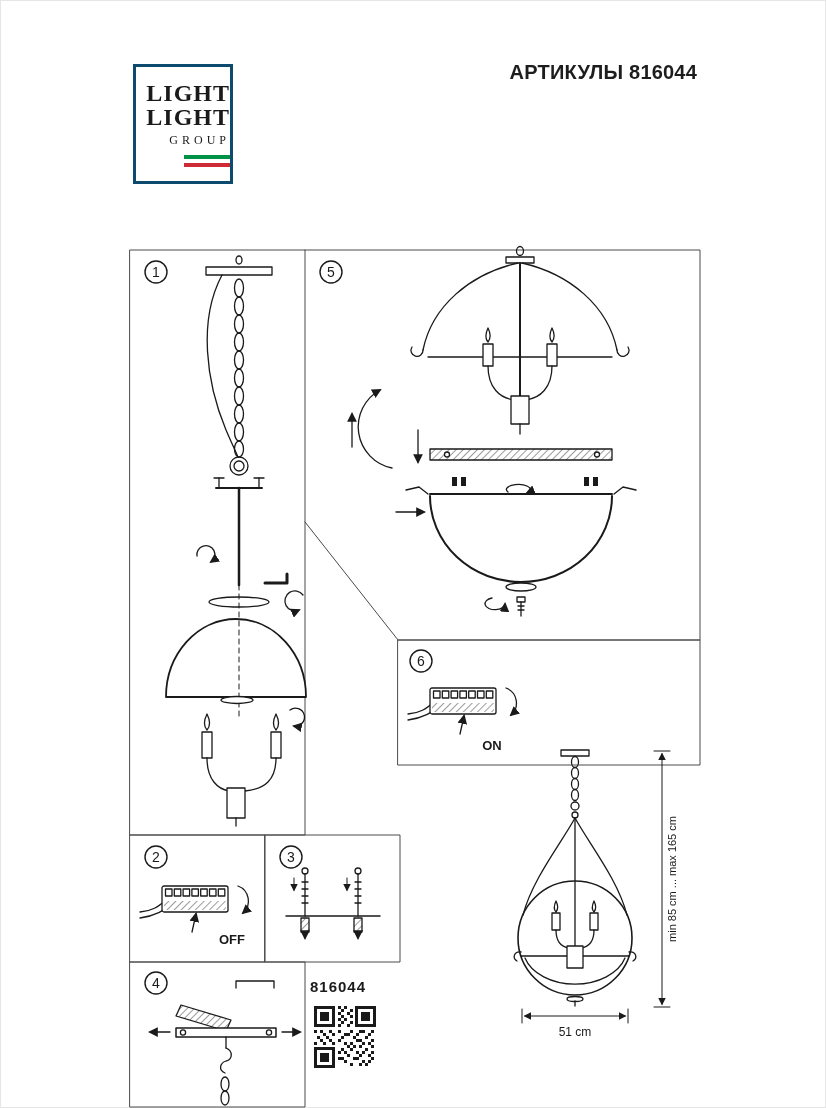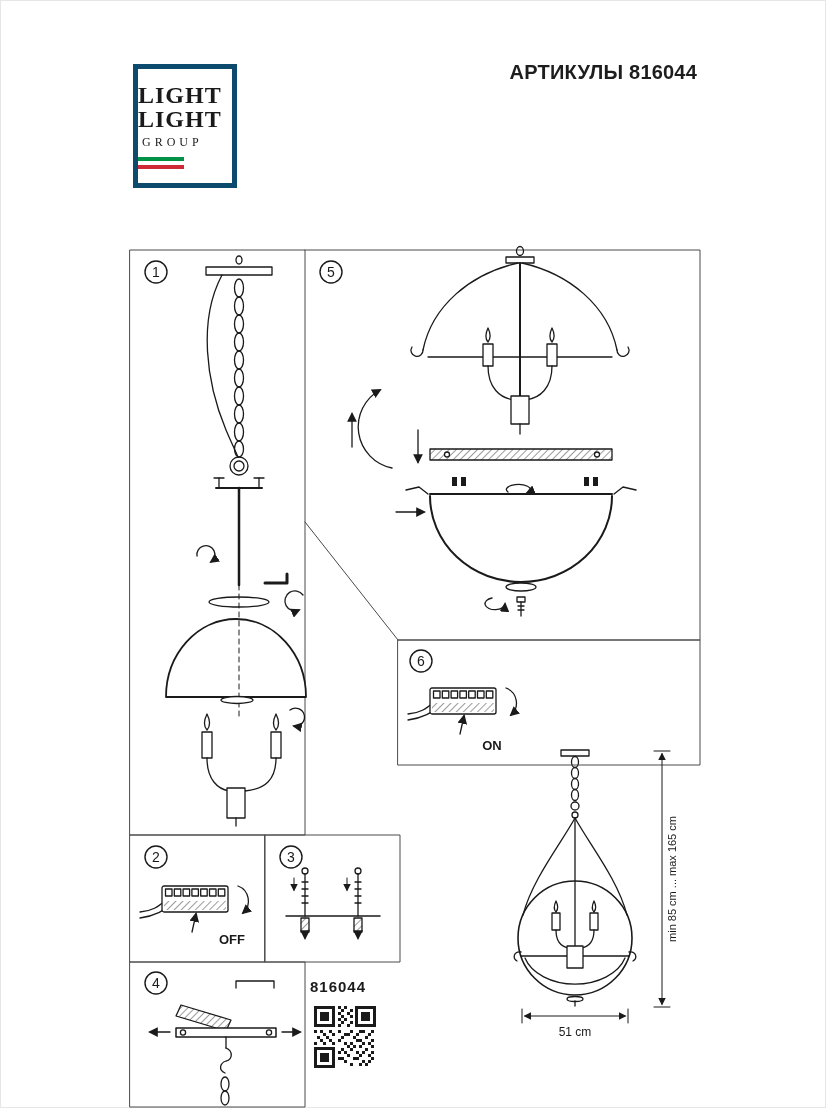--- a/index.html
+++ b/index.html
@@ -4,22 +4,22 @@
 <style>
   html,body{margin:0;padding:0;background:#ffffff;}
   .page{
     position:relative;width:826px;height:1108px;background:#fff;
     font-family:"Liberation Sans",sans-serif;color:#1a1a1a;overflow:hidden;
     box-shadow:inset 0 0 0 1px #e6e6e6;
   }
   
   .logo-box{
     position:absolute;left:133px;top:64px;width:94px;height:114px;
-    border:5px solid #0c4a6e;display:flex;flex-direction:column;
-    align-items:flex-start;justify-content:center;background:#fff;
+    border:3px solid #0c4a6e;display:flex;flex-direction:column;
+    align-items:flex-end;justify-content:center;background:#fff;
   }
   .logo-word{font-family:"Liberation Serif",serif;font-weight:700;font-size:24px;
     letter-spacing:1px;line-height:1.02;}
   .logo-group{font-family:"Liberation Serif",serif;font-size:12px;letter-spacing:4px;
     text-indent:4px;margin-top:4px;}
   .flag{width:46px;height:12px;margin-top:7px;display:flex;flex-direction:column;}
   .flag .fg{height:4px;background:#009246;}
   .flag .fw{height:4px;background:#ffffff;}
   .flag .fr{height:4px;background:#ce2b37;}
   

